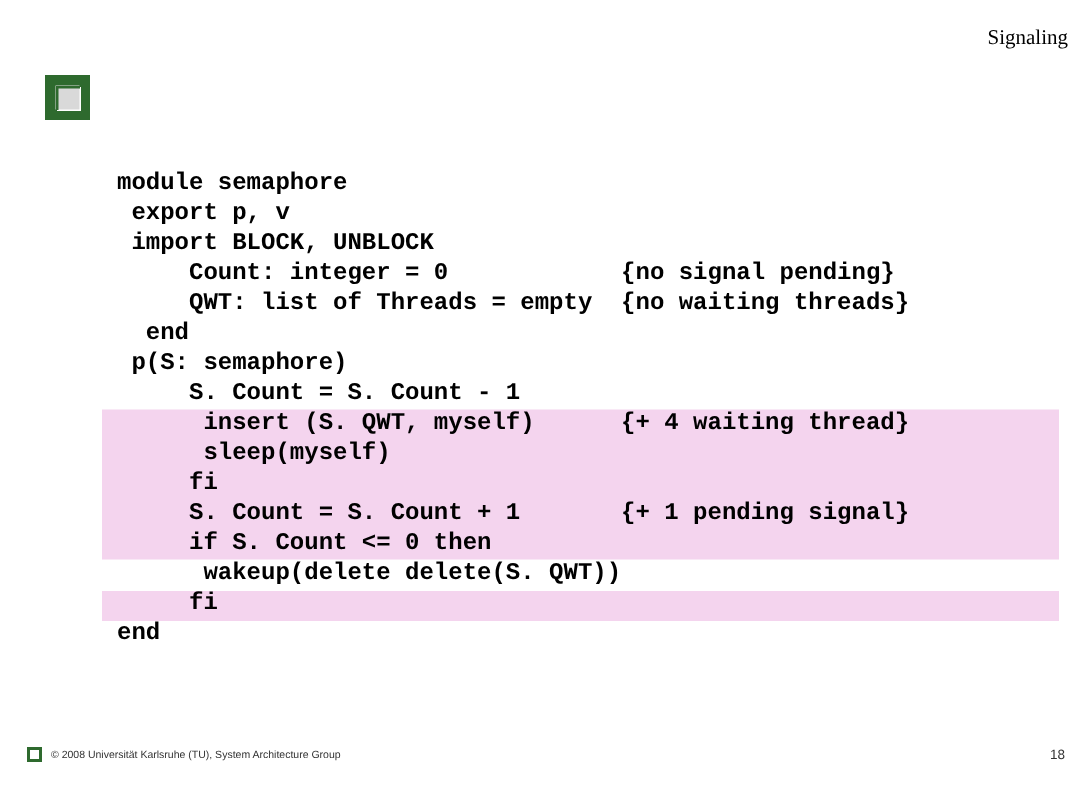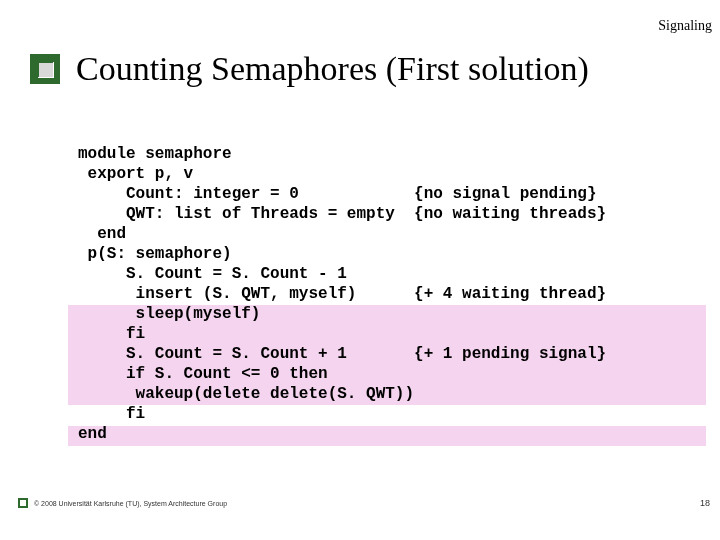--- a/index.html
+++ b/index.html
@@ -61,21 +61,20 @@
   .code-area {
     position: absolute;
     top: 112px;
     left: 78px;
     right: 16px;
     font-family: "Courier New", Courier, monospace;
     font-size: 16px;
     font-weight: bold;
     line-height: 1.25;
     color: #000;
-    margin-top: 32px;
   }
   .code-line {
     white-space: pre;
     position: relative;
     z-index: 2;
   }
   .hl {
     position: absolute;
     left: -10px;
     right: -2px;
@@ -116,29 +115,29 @@
 
 <div class="slide">
 
   <div class="topic">Signaling</div>
 
   <div class="title-row">
     <div class="bullet-icon">
       <div class="outer"></div>
       <div class="inner"></div>
     </div>
-    <div class="title">Counting Semaphores (First solution)</div>
   </div>
 
   <div class="code-area">
     <div class="hl hl1"></div>
     <div class="hl hl2"></div>
 
     <div class="code-line">module semaphore</div>
     <div class="code-line"> export p, v</div>
+    <div class="code-line"> import BLOCK, UNBLOCK</div>
     <div class="code-line">     Count: integer = 0            {no signal pending}</div>
     <div class="code-line">     QWT: list of Threads = empty  {no waiting threads}</div>
     <div class="code-line">  end</div>
     <div class="code-line"> p(S: semaphore)</div>
     <div class="code-line">     S. Count = S. Count - 1</div>
     <div class="code-line">      insert (S. QWT, myself)      {+ 4 waiting thread}</div>
     <div class="code-line">      sleep(myself)</div>
     <div class="code-line">     fi</div>
     <div class="code-line">     S. Count = S. Count + 1       {+ 1 pending signal}</div>
     <div class="code-line">     if S. Count &lt;= 0 then</div>

